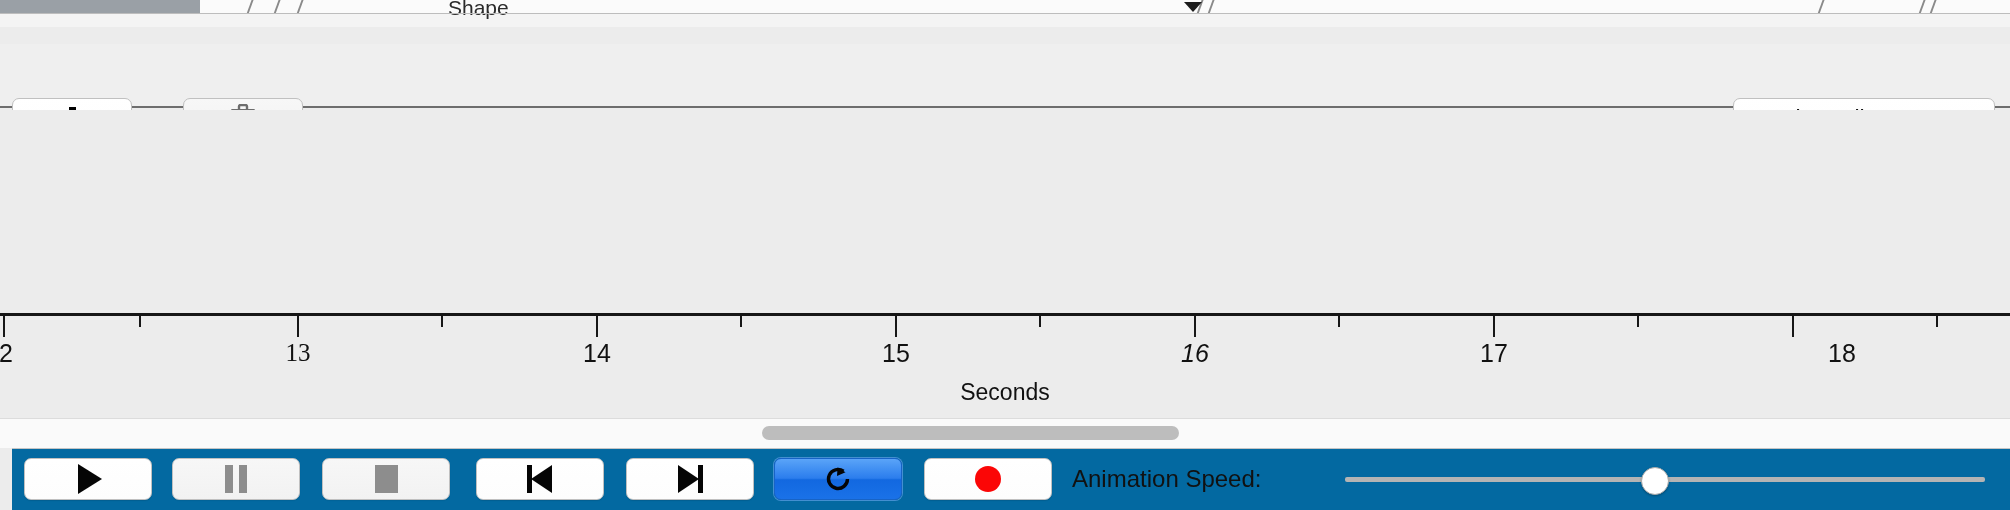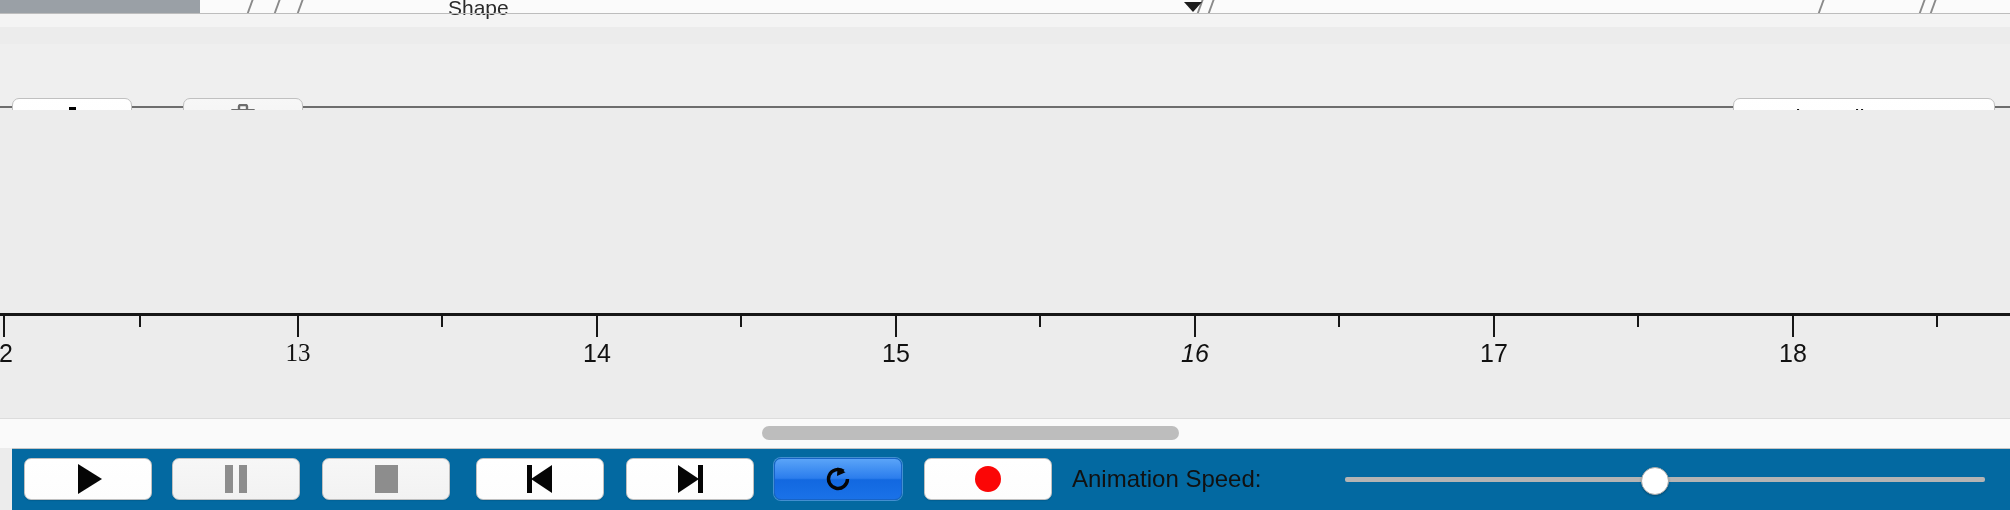--- a/index.html
+++ b/index.html
@@ -193,22 +193,23 @@
     <div class="tick minor" style="left:1637px;"></div>
     <div class="tick major" style="left:1792px;"></div>
     <div class="tick minor" style="left:1936px;"></div>
 
     <span class="tick-label" style="left:6px;">2</span>
     <span class="tick-label" style="left:298px;font-family:Liberation Serif, serif;">13</span>
     <span class="tick-label" style="left:597px;">14</span>
     <span class="tick-label" style="left:896px;text-align:right;">15</span>
     <span class="tick-label" style="left:1195px;font-style:italic;">16</span>
     <span class="tick-label" style="left:1494px;">17</span>
-    <span class="tick-label" style="left:1793px;">18</span>
-
+    <span class="tick-label" style="left:1842px;">18</span>
+
+    <div class="axis-title">Seconds</div>
   </div>
 
   <div class="hscroll">
     <div class="hthumb" style="left: 762px; width: 417px;"></div>
   </div>
 
   <div class="controls">
     <div class="cbtn wide btn-white" style="left:12px;">
       <span class="ic-play"></span>
     </div>

